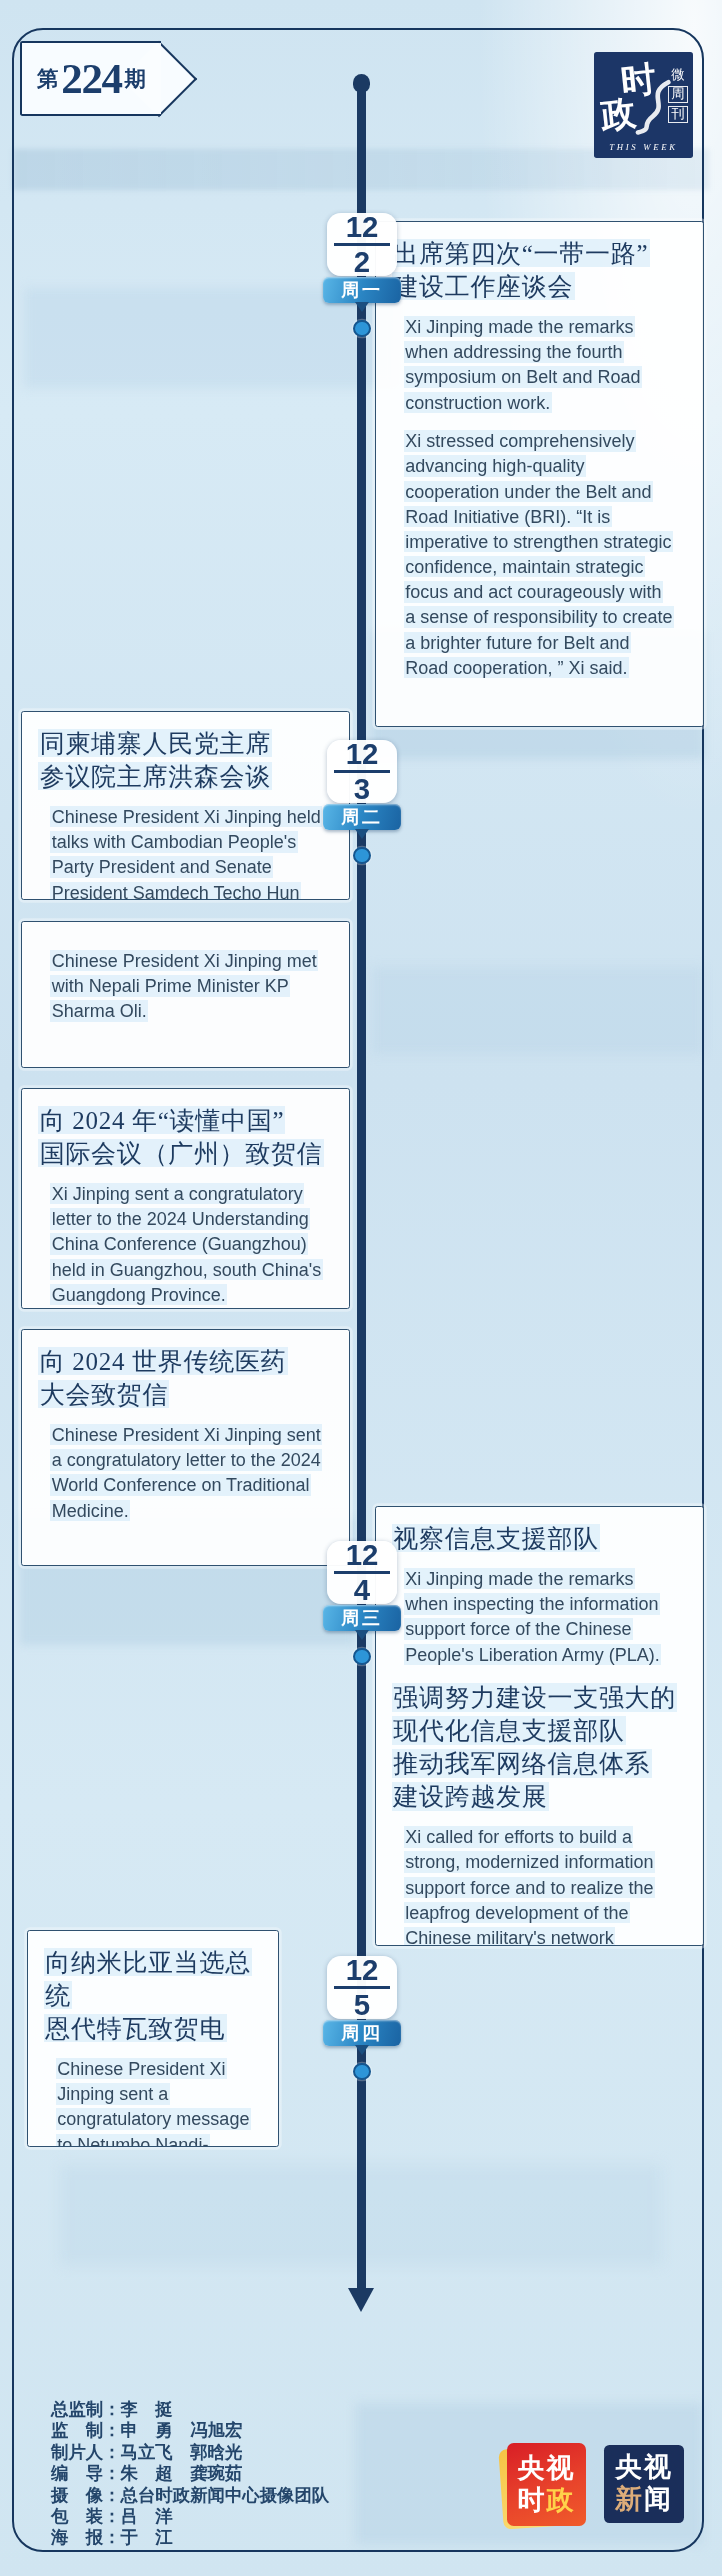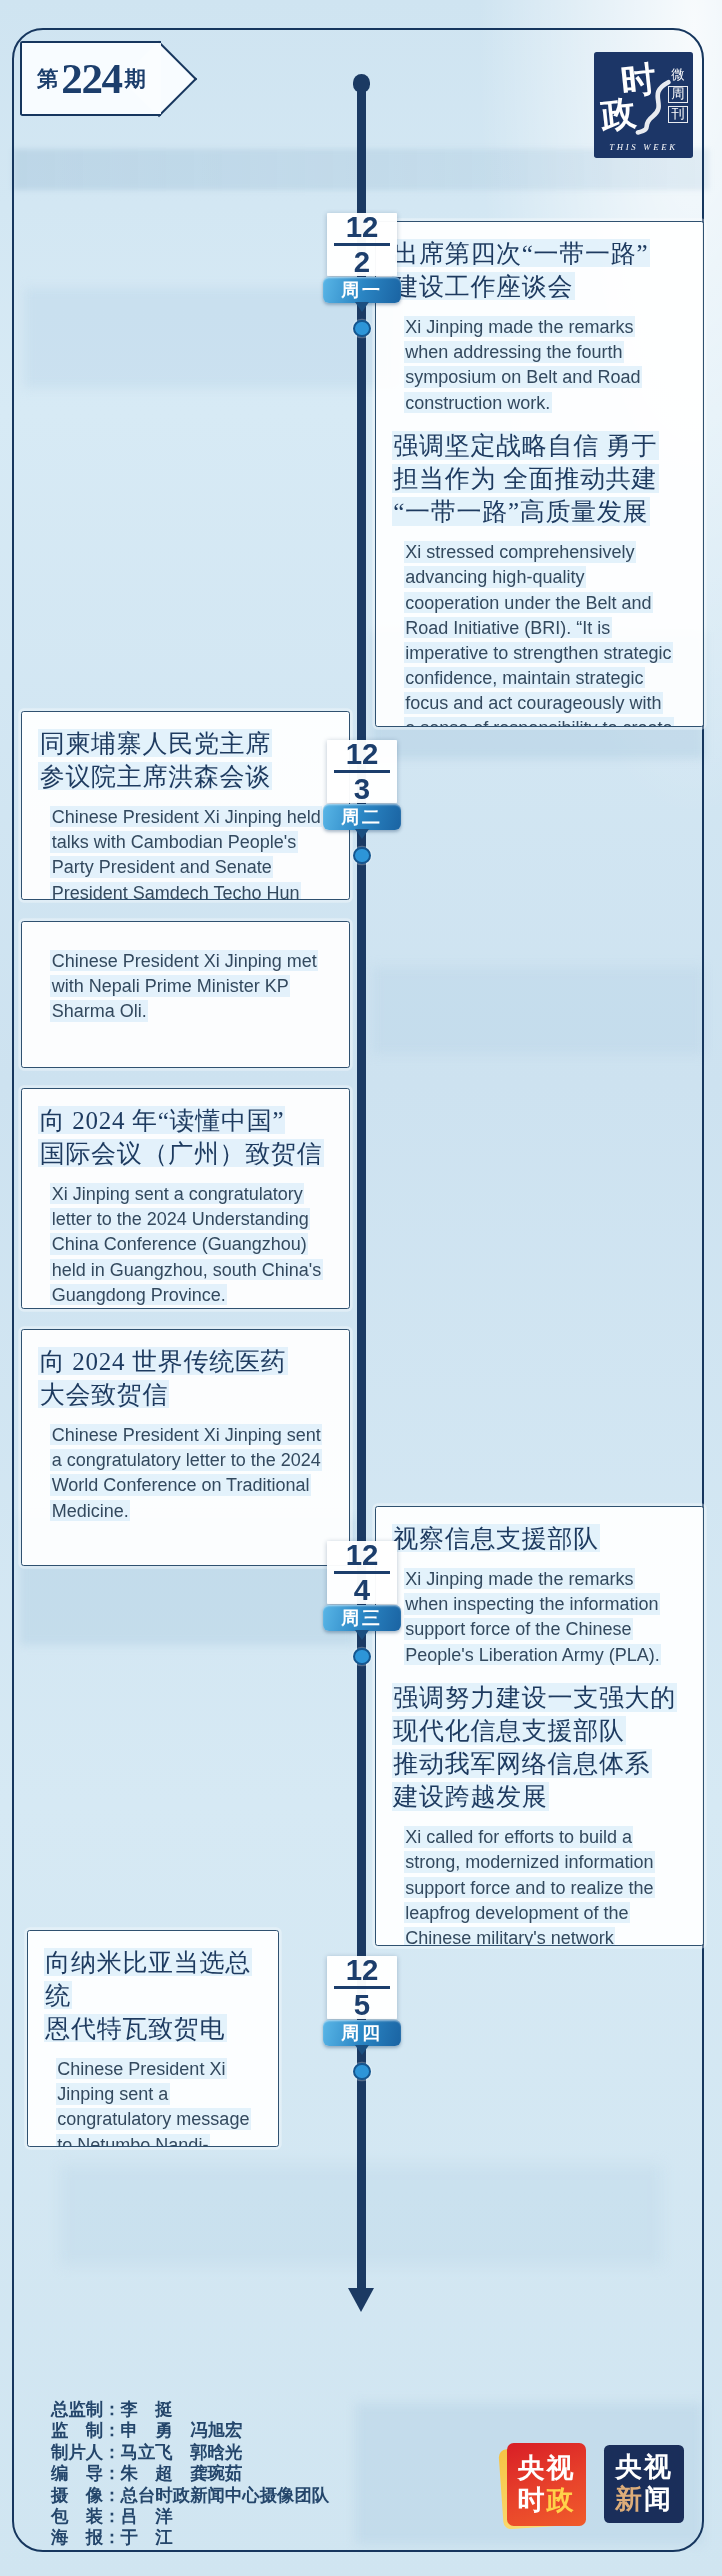--- a/index.html
+++ b/index.html
@@ -34,21 +34,21 @@
   .brand .vert span{font-size:13.4px;line-height:1.1;}
   .brand .vert .boxed{border:1.3px solid rgba(255,255,255,.9);padding:0 2px;}
   .brand .week{position:absolute;bottom:6px;width:100%;text-align:center;font-size:8.7px;
     font-style:italic;letter-spacing:2.7px;font-family:"Liberation Serif","DejaVu Serif",serif;}
   
   .tline{position:absolute;left:357px;top:86px;width:9.4px;height:2203px;background:#1b3a63;z-index:1;}
   .tcap{position:absolute;left:353px;top:74px;width:17.4px;height:19px;border-radius:8.7px;background:#1b3a63;z-index:1;}
   .tarrow{position:absolute;left:348px;top:2288px;width:0;height:0;z-index:1;
     border-left:13.4px solid transparent;border-right:13.4px solid transparent;border-top:24px solid #1b3a63;}
   .marker{position:absolute;left:323px;width:78px;display:flex;flex-direction:column;align-items:center;z-index:5;}
-  .m-box{width:70px;height:63px;background:rgba(255,255,255,.97);border-radius:1px;
+  .m-box{width:70px;height:63px;background:rgba(255,255,255,.97);border-radius:14px;
     box-shadow:0 1.3px 5.4px rgba(30,60,100,.3);display:flex;flex-direction:column;align-items:center;
     justify-content:center;color:#1c3e6c;font-weight:700;}
   .m-month,.m-day{font-size:29.4px;line-height:0.95;}
   .m-line{width:56px;height:2.7px;background:#1c3e6c;margin:2px 0;}
   .m-ribbon{margin-top:1.3px;width:78px;height:25.4px;border-radius:6px;
     background:linear-gradient(105deg,#59b6e7 0%,#2b86c4 50%,#1a63a2 100%);
     box-shadow:inset 0 1.3px 1.3px rgba(255,255,255,.45),0 1.3px 3.3px rgba(20,60,100,.35);
     display:flex;align-items:center;justify-content:center;color:#fff;font-size:18px;
     font-weight:700;letter-spacing:2.7px;}
   .m-pointer{width:0;height:0;border-left:7.4px solid transparent;border-right:7.4px solid transparent;
@@ -178,23 +178,20 @@
     <div class="m-dot"></div>
   </div>
 
   <div class="card right" style="top:221px;height:506px">
     <div class="sec">
       <h2 class="cn"><span class="hl">出席第四次“一带一路”
 建设工作座谈会</span></h2>
       <p class="en"><span class="hl">Xi Jinping made the remarks when addressing the fourth symposium on Belt and Road construction work.</span></p>
     </div>
     <div class="sec">
-      <h2 class="cn"><span class="hl">强调坚定战略自信 勇于
-担当作为 全面推动共建
-“一带一路”高质量发展</span></h2>
       <p class="en"><span class="hl">Xi stressed comprehensively advancing high-quality cooperation under the Belt and Road Initiative (BRI). “It is imperative to strengthen strategic confidence, maintain strategic focus and act courageously with a sense of responsibility to create a brighter future for Belt and Road cooperation, ” Xi said.</span></p>
     </div>
   </div>
 
   <div class="card left" style="top:711px;height:189px">
     <div class="sec">
       <h2 class="cn"><span class="hl">同柬埔寨人民党主席
 参议院主席洪森会谈</span></h2>
       <p class="en"><span class="hl">Chinese President Xi Jinping held talks with Cambodian People's Party President and Senate President Samdech Techo Hun Sen.</span></p>
     </div>

